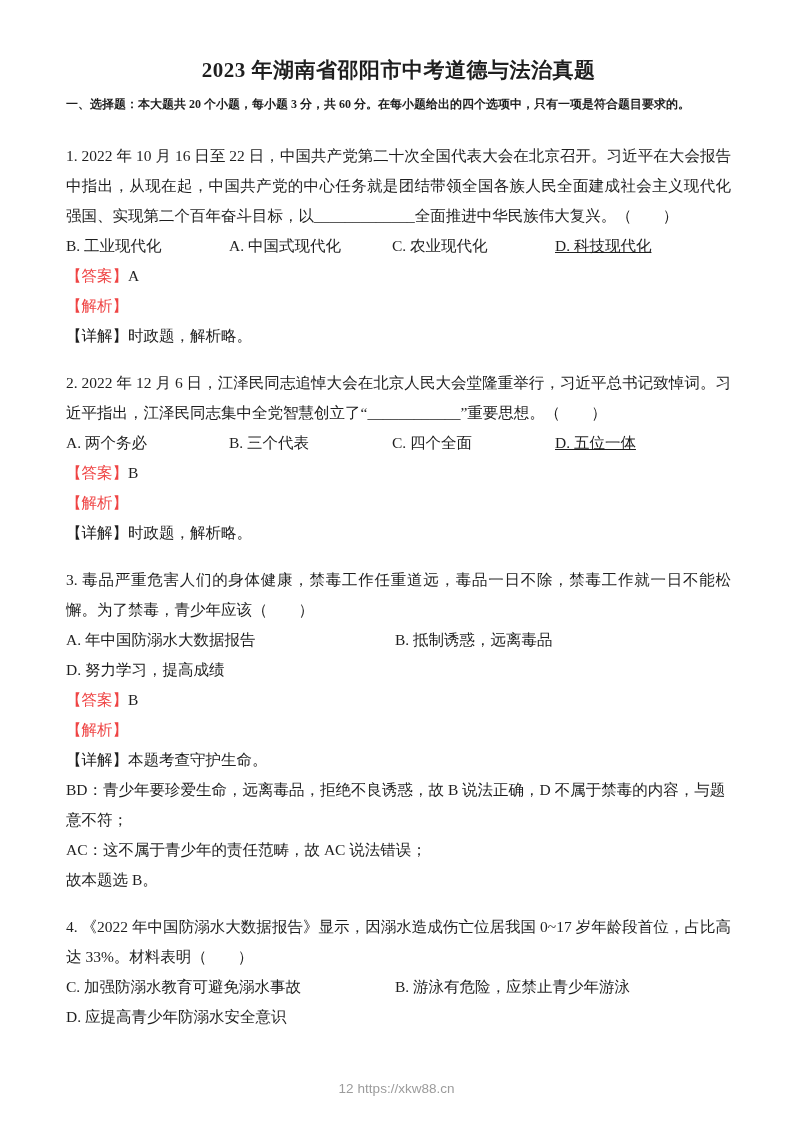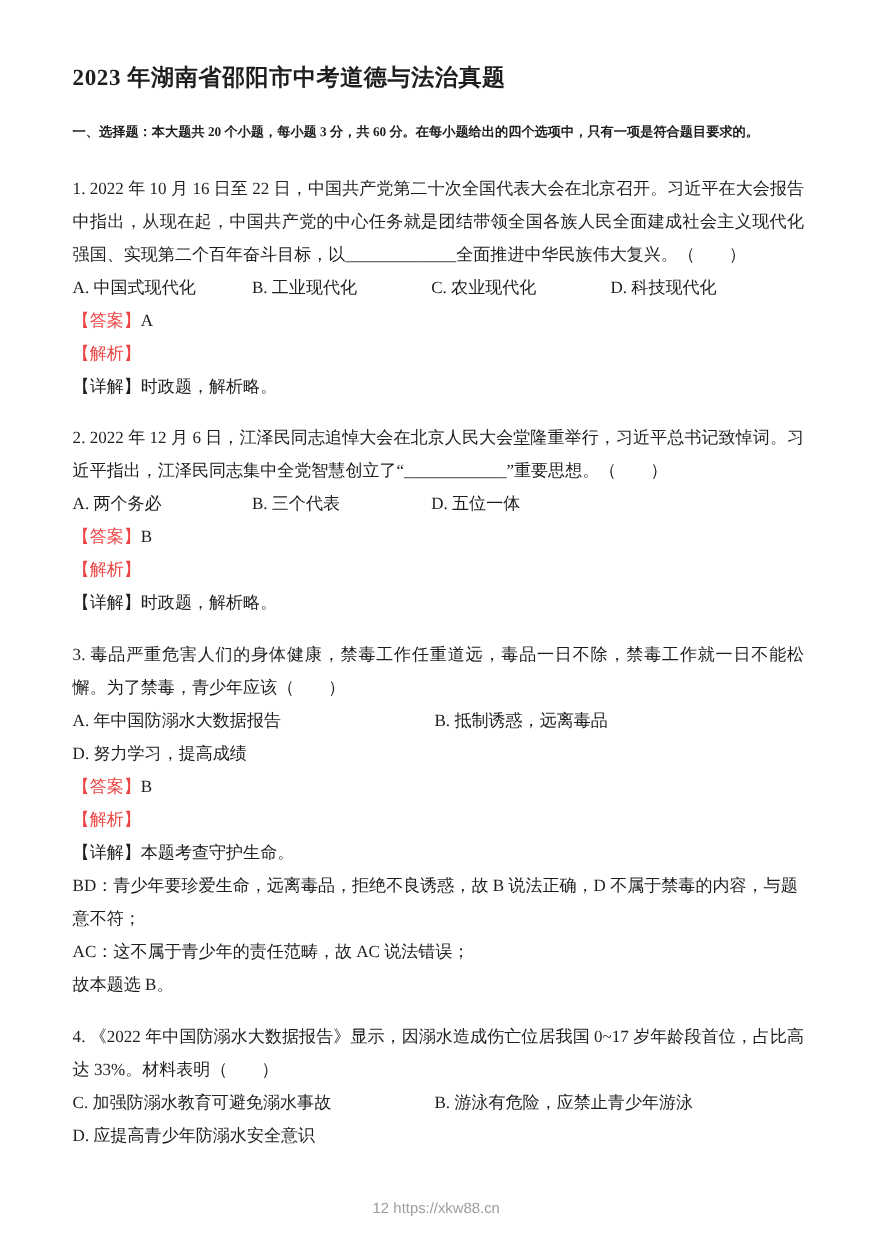--- a/index.html
+++ b/index.html
@@ -12,22 +12,21 @@
     margin: 0 auto;
     background: #ffffff;
     font-family: "Liberation Serif", "DejaVu Serif", serif;
     color: #1e1e1e;
     padding: 56px 62px 0 66px;
     overflow: hidden;
   }
   .doc-title {
     font-size: 21px;
     font-weight: 700;
-    text-align: left;
-    margin-bottom: 16px;
+    text-align: center;
     letter-spacing: 0.5px;
   }
   .section-header {
     font-size: 12px;
     font-weight: 700;
     line-height: 40px;
     text-align: justify;
     margin-bottom: 4px;
   }
   .stem {
@@ -36,68 +35,69 @@
     text-align: justify;
     margin-top: 17px;
   }
   .options {
     font-size: 15.5px;
     line-height: 30px;
     display: flex;
     flex-wrap: wrap;
   }
   .cols-4 > .opt { width: 163px; }
-  .cols-4 > .opt:last-child { width: auto; }
+  .cols-4 > .opt:last-child { width: auto; text-decoration: underline; }
   .cols-2 > .opt { width: 329px; }
   .cols-2 > .opt:nth-child(even) { width: auto; }
   .ann {
     font-size: 15.5px;
     line-height: 30px;
   }
   .tag-blue { color: #ef4444; }
   .question { margin-bottom: 0; }
   .footer {
     position: absolute;
     left: 0;
-    bottom: 16px;
+    bottom: 26px;
     width: 100%;
     text-align: center;
     font-family: "Liberation Sans", "DejaVu Sans", sans-serif;
     font-size: 13.5px;
     color: #9c9c9c;
   }
   .footer span { padding: 0 2px; }
 </style>
 </head>
 <body>
 
 <div class="page">
 
   <h1 class="doc-title">2023 年湖南省邵阳市中考道德与法治真题</h1>
 
   <p class="section-header">一、选择题：本大题共 20 个小题，每小题 3 分，共 60 分。在每小题给出的四个选项中，只有一项是符合题目要求的。</p>
 
   <section class="question">
     <p class="stem">1. 2022 年 10 月 16 日至 22 日，中国共产党第二十次全国代表大会在北京召开。习近平在大会报告中指出，从现在起，中国共产党的中心任务就是团结带领全国各族人民全面建成社会主义现代化强国、实现第二个百年奋斗目标，以_____________全面推进中华民族伟大复兴。（　　）</p>
     <div class="options cols-4">
+      <span class="opt">B. 工业现代化</span>
       <span class="opt">A. 中国式现代化</span>
-      <span class="opt">B. 工业现代化</span>
       <span class="opt">C. 农业现代化</span>
       <span class="opt">D. 科技现代化</span>
     </div>
     <p class="ann"><span class="tag-blue">【答案】</span><span>A</span></p>
     <p class="ann"><span class="tag-blue">【解析】</span></p>
     <p class="ann"><span>【详解】</span><span>时政题，解析略。</span></p>
   </section>
 
   <section class="question">
     <p class="stem">2. 2022 年 12 月 6 日，江泽民同志追悼大会在北京人民大会堂隆重举行，习近平总书记致悼词。习近平指出，江泽民同志集中全党智慧创立了“____________”重要思想。（　　）</p>
     <div class="options cols-4">
       <span class="opt">A. 两个务必</span>
       <span class="opt">B. 三个代表</span>
+      <span class="opt">C. 四个全面</span>
       <span class="opt">D. 五位一体</span>
     </div>
     <p class="ann"><span class="tag-blue">【答案】</span><span>B</span></p>
     <p class="ann"><span class="tag-blue">【解析】</span></p>
     <p class="ann"><span>【详解】</span><span>时政题，解析略。</span></p>
   </section>
 
   <section class="question">
     <p class="stem">3. 毒品严重危害人们的身体健康，禁毒工作任重道远，毒品一日不除，禁毒工作就一日不能松懈。为了禁毒，青少年应该（　　）</p>
     <div class="options cols-2">

